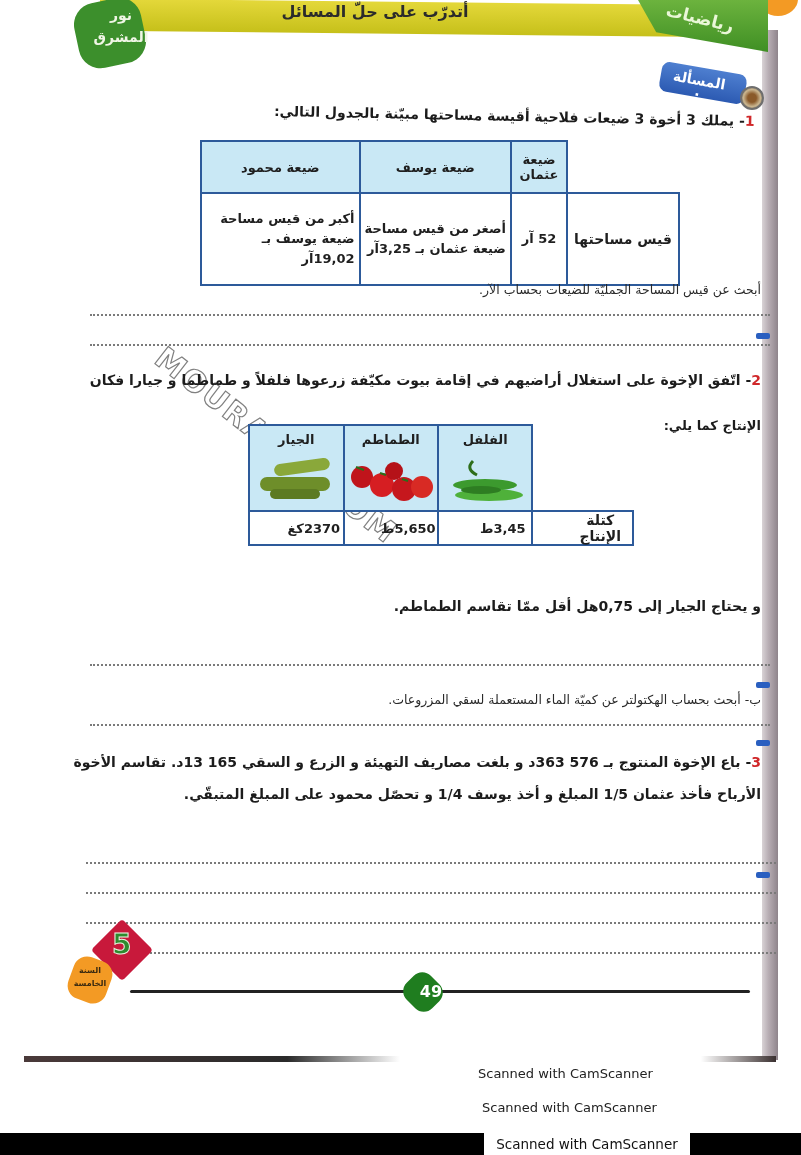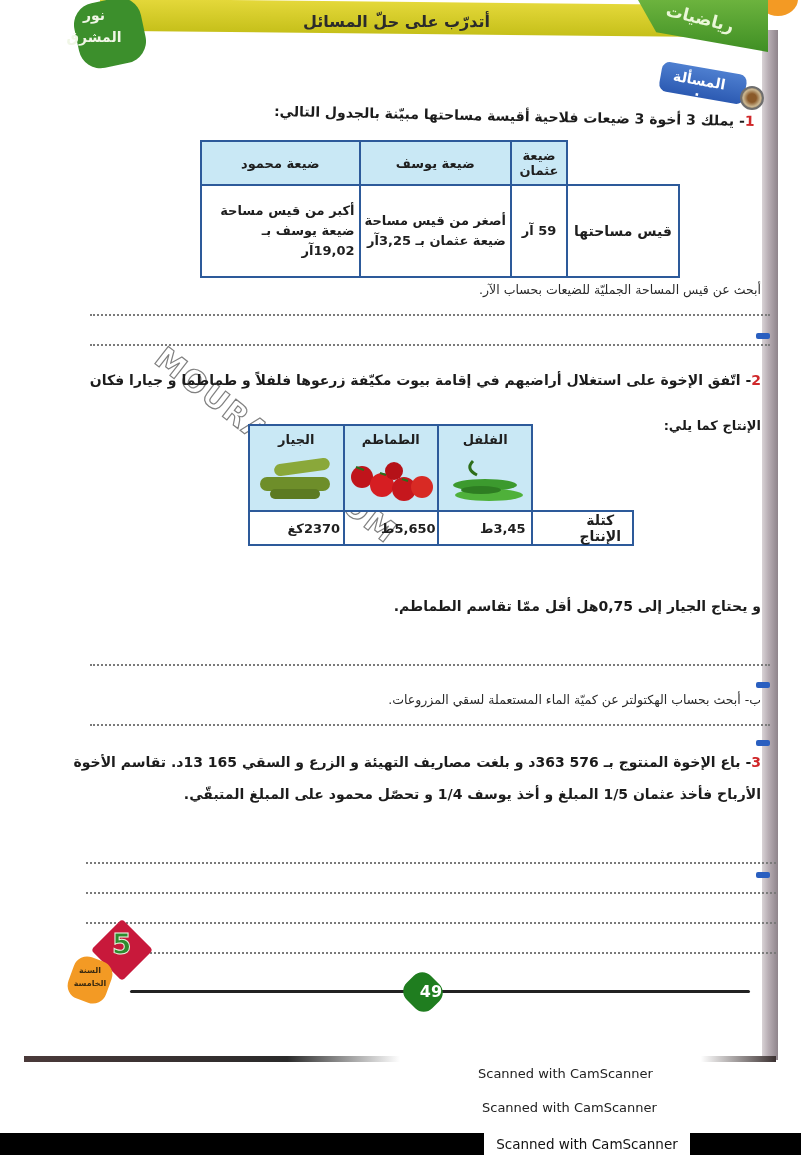--- a/index.html
+++ b/index.html
@@ -9,30 +9,30 @@
   .page { position: absolute; left: 0; top: 0; width: 801px; height: 1155px; background: #fff; }
 
   
   .binding { position: absolute; left: 762px; top: 30px; width: 16px; height: 1030px;
     background: linear-gradient(90deg, #d9d3d6 0%, #b8aeb4 40%, #8e848b 100%); }
   .corner-orange { position: absolute; left: 758px; top: -18px; width: 40px; height: 34px; border-radius: 50%; background: #f39a24; }
 
   
   .header-band { position: absolute; left: 100px; top: 2px; width: 640px; height: 32px;
     background: linear-gradient(180deg, #e4d83a 0%, #c6c01a 100%); transform: skewY(0.6deg); }
-  .header-title { position: absolute; left: 260px; top: 12px; width: 230px; direction: rtl;
+  .header-title { position: absolute; left: 260px; top: 2px; width: 230px; text-align: center; direction: rtl;
     font-family: "DejaVu Sans", sans-serif; font-weight: bold; font-size: 16px; color: #2b2b2b; }
   .subject-tab { position: absolute; left: 638px; top: 0px; width: 130px; height: 52px;
     background: linear-gradient(180deg, #6cb33e 0%, #3f8f24 100%);
     clip-path: polygon(0 0, 100% 0, 100% 100%, 14% 62%); }
   .subject-label { position: absolute; left: 650px; top: 8px; width: 100px; text-align: center; direction: rtl;
     font-size: 17px; font-weight: bold; color: #eaf7d8; transform: rotate(14deg); }
   .logo-badge { position: absolute; left: 76px; top: 0px; width: 68px; height: 66px; border-radius: 22px;
     background: #3c8f2c; transform: rotate(-12deg); }
-  .logo-text { position: absolute; left: 62px; top: 4px; width: 64px; text-align: center; direction: rtl;
+  .logo-text { position: absolute; left: 89px; top: 4px; width: 64px; text-align: center; direction: rtl;
     font-size: 14px; font-weight: bold; color: #f0f6e6; line-height: 22px; }
 
   
   .problem-badge { position: absolute; left: 660px; top: 68px; width: 86px; height: 30px;
     background: linear-gradient(180deg, #4e7fd0 0%, #2c5ab2 100%); border-radius: 8px; transform: rotate(10deg); }
   .problem-label { position: absolute; left: 668px; top: 72px; width: 60px; text-align: center; direction: rtl;
     font-size: 14px; font-weight: bold; color: #fff; transform: rotate(10deg); }
   .problem-icon { position: absolute; left: 740px; top: 86px; width: 24px; height: 24px; border-radius: 50%;
     background: radial-gradient(circle, #8a5a2a 30%, #c9b58f 60%, #5a4a3a 100%); border: 2px solid #6e6e6e; }
 
@@ -41,21 +41,21 @@
   .sub-text { position: absolute; direction: rtl; text-align: right; font-size: 12.5px; color: #2a2a2a; white-space: nowrap; }
 
   
   .ans-line { position: absolute; height: 0; border-top: 2px dotted #7a7a7a; }
   .ans-tip { position: absolute; width: 14px; height: 6px; background: #2a5fc0; border-radius: 2px; }
 
   
   table { border-collapse: collapse; direction: rtl; position: absolute; }
   .t1 { left: 200px; top: 140px; width: 480px; }
   .t1 td, .t1 th { border: 2px solid #2d5a9a; font-size: 13px; font-weight: bold; text-align: center; vertical-align: middle; color: #1f1f1f; }
-  .t1 th { background: #c9e8f5; height: 44px; }
+  .t1 th { background: #c9e8f5; height: 52px; }
   .t1 .empty { border: none; background: transparent; }
   .t1 .rowhead { height: 92px; width: 112px; font-size: 14px; }
   .t1 td.cell { line-height: 20px; padding: 2px 4px; text-align: right; }
   .t1 td.center { text-align: center; }
 
   
   .t2 { left: 248px; top: 424px; width: 386px; }
   .t2 td, .t2 th { border: 2px solid #2d5a9a; font-size: 13px; font-weight: bold; text-align: center; color: #1f1f1f; }
   .t2 th { background: #c9e8f5; height: 86px; width: 94px; vertical-align: top; padding-top: 6px; position: relative; }
   .t2 .empty { border: none; background: transparent; width: 100px; }
@@ -111,21 +111,21 @@
   <table class="t1">
     <tbody>
         <tr>
       <th class="empty"></th>
       <th>ضيعة عثمان</th>
       <th>ضيعة يوسف</th>
       <th>ضيعة محمود</th>
     </tr>
     <tr>
       <td class="rowhead">قيس مساحتها</td>
-      <td class="cell center">59 آر</td>
+      <td class="cell center">52 آر</td>
       <td class="cell">أصغر من قيس مساحة ضيعة عثمان بـ 3,25آر</td>
       <td class="cell">أكبر من قيس مساحة ضيعة يوسف بـ 19,02آر</td>
     </tr>
   </tbody>
     </table>
 
   <div class="sub-text" style="right:40px; top:282px;">أبحث عن قيس المساحة الجمليّة للضيعات بحساب الآر.</div>
   <div class="ans-line" style="left:90px; top:314px; width:680px;"></div>
   <div class="ans-tip" style="left:756px; top:333px;"></div>
   <div class="ans-line" style="left:90px; top:344px; width:680px;"></div>

